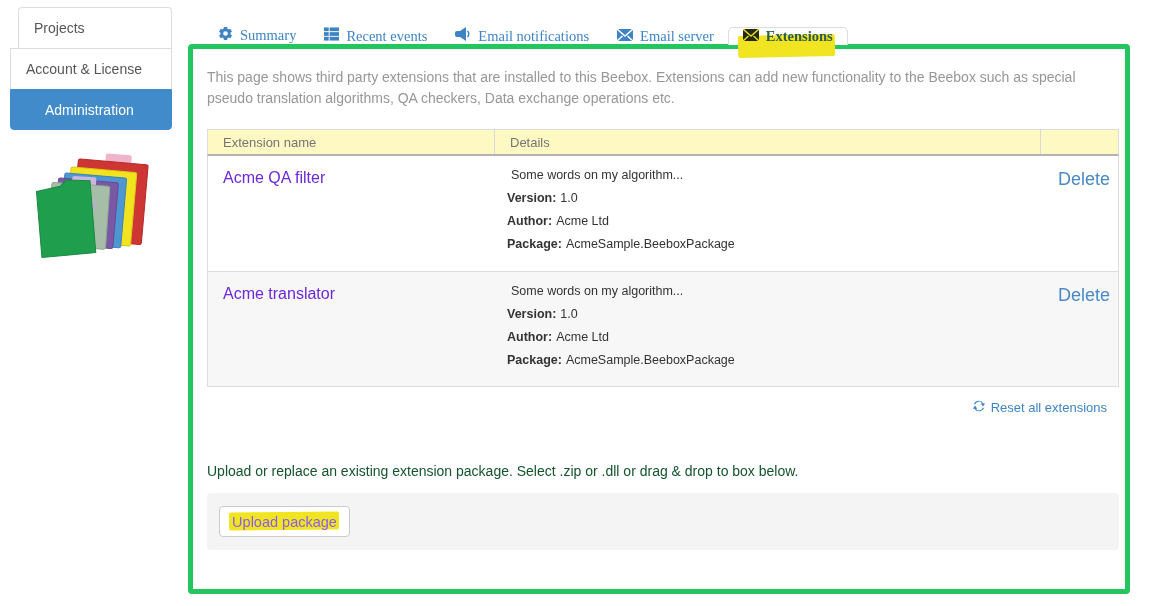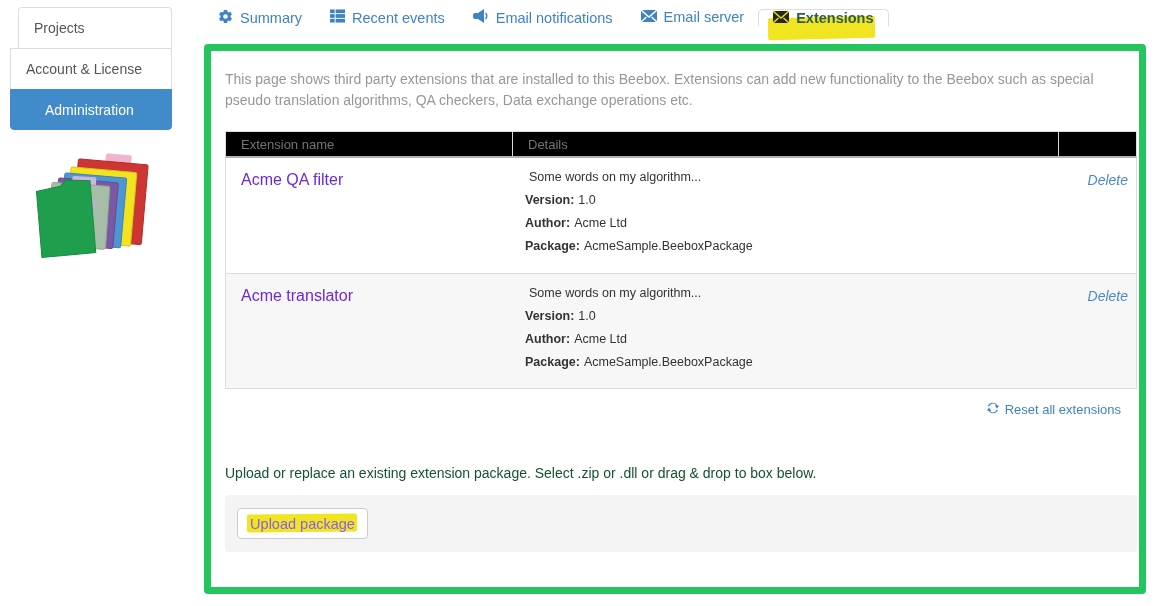--- a/index.html
+++ b/index.html
@@ -11,48 +11,48 @@
   .sidebar { position:absolute; left:10px; top:7px; width:162px; }
   .side-item { height:41px; line-height:40px; padding-left:15px; border:1px solid #ddd; border-bottom:none;
                font-size:14px; color:#555; background:#fff; cursor:pointer; }
   .side-item:first-child { border-radius:4px 4px 0 0;margin-left:8px; }
   .side-item:last-child { border-bottom:1px solid #ddd; border-radius:0 0 4px 4px; }
   .side-item.active { background:#428bca; border-color:#428bca; color:#ffffff;padding-left:34px; }
 
   .folders { position:absolute; left:28px; top:150px; width:130px; height:112px; }
 
   
-  .tabs { position:absolute; left:204px; top:9px; height:36px; display:flex; align-items:flex-start; z-index:2; }
+  .tabs { position:absolute; left:204px; top:9px; height:36px; display:flex; align-items:flex-end; z-index:2;font-family:Liberation Serif, serif; }
   .tab { display:flex; align-items:center; gap:7px; padding:0 14px; color:#3e84c4; font-size:14.5px; cursor:pointer; position:relative; }
   .tab-active { background:#fff; border:1px solid #ddd; border-bottom:none; border-radius:5px 5px 0 0; }
   .tab-active .tab-label { color:#2e5d4e; font-weight:bold; }
   .tab .icn, .tab .tab-label { position:relative; z-index:1; }
   .hl-tab { position:absolute; left:9px; right:12px; top:7px; height:22px; background:#f0e520; transform:rotate(-1.3deg); border-radius:2px; z-index:0; }
 
   
-  .panel { position:absolute; left:204px; top:44px; width:942px; height:550px; background:#fff;
-           border:7px solid #22c55e; border-radius:4px; z-index:1; }
+  .panel { position:absolute; left:188px; top:44px; width:942px; height:550px; background:#fff;
+           border:5px solid #22c55e; border-radius:4px; z-index:1; }
   .desc { position:absolute; left:14px; top:18px; width:905px; font-size:14px; color:#979797; line-height:21px; }
 
   
   .xtable { position:absolute; left:14px; top:80px; width:912px; }
-  .thead { display:flex; background:#000000; border:1px solid #ddd; border-bottom:2px solid #b3b3b3; height:27px; align-items:flex-end; color:#757575; font-size:13px; }
+  .thead { display:flex; background:#fef9c3; border:1px solid #ddd; border-bottom:2px solid #b3b3b3; height:27px; align-items:flex-end; color:#757575; font-size:13px; }
   .th { padding-left:15px; height:100%; display:flex; align-items:center; }
   .th-name { width:287px; border-right:1px solid #d9d9d9; }
   .th-details { width:546px; border-right:1px solid #d9d9d9; }
   .th-action { width:77px; }
   .tbody { border:1px solid #ddd; border-top:none; }
   .trow { display:flex; min-height:115px; background:#fff; }
   .trow.alt { background:#f7f7f7; border-top:1px solid #ddd; }
   .td-name { width:287px; padding:13px 15px; font-size:16px; color:#6d28d9; }
   .td-details { width:546px; padding:12px 12px 0; font-size:12.5px; color:#333; }
   .dline { margin-bottom:9px; }
   .dline strong { font-weight:bold; margin-right:4px; }
   .td-action { width:77px; padding:13px 8px; text-align:right; }
-  .delete-link { color:#4a89c8; font-size:14px; text-decoration:none; cursor:pointer;font-style:italic; }
+  .delete-link { color:#4a89c8; font-size:18px; text-decoration:none; cursor:pointer; }
 
   .reset { position:absolute; top:350px; right:18px; color:#3e84c4; font-size:13px; display:flex; align-items:center; gap:5px; cursor:pointer; }
 
   .upload-text { position:absolute; left:14px; top:414px; font-size:14px; color:#14532d; }
   .dropzone { position:absolute; left:14px; top:444px; width:912px; height:57px; background:#f4f4f4; border-radius:4px; }
   .upload-btn { position:relative; margin:13px 0 0 12px; width:131px; height:31px; background:#fff;
                 border:1px solid #ccc; border-radius:4px; font-size:14.5px; color:#8b5cf6; cursor:pointer;
                 font-family:"Liberation Sans","DejaVu Sans",sans-serif; }
   .upload-btn .btn-label { position:relative; z-index:1; }
   .hl-btn { position:absolute; left:9px; right:10px; top:5px; bottom:6px; background:#f0e520; transform:rotate(-0.6deg); border-radius:2px; z-index:0; }

